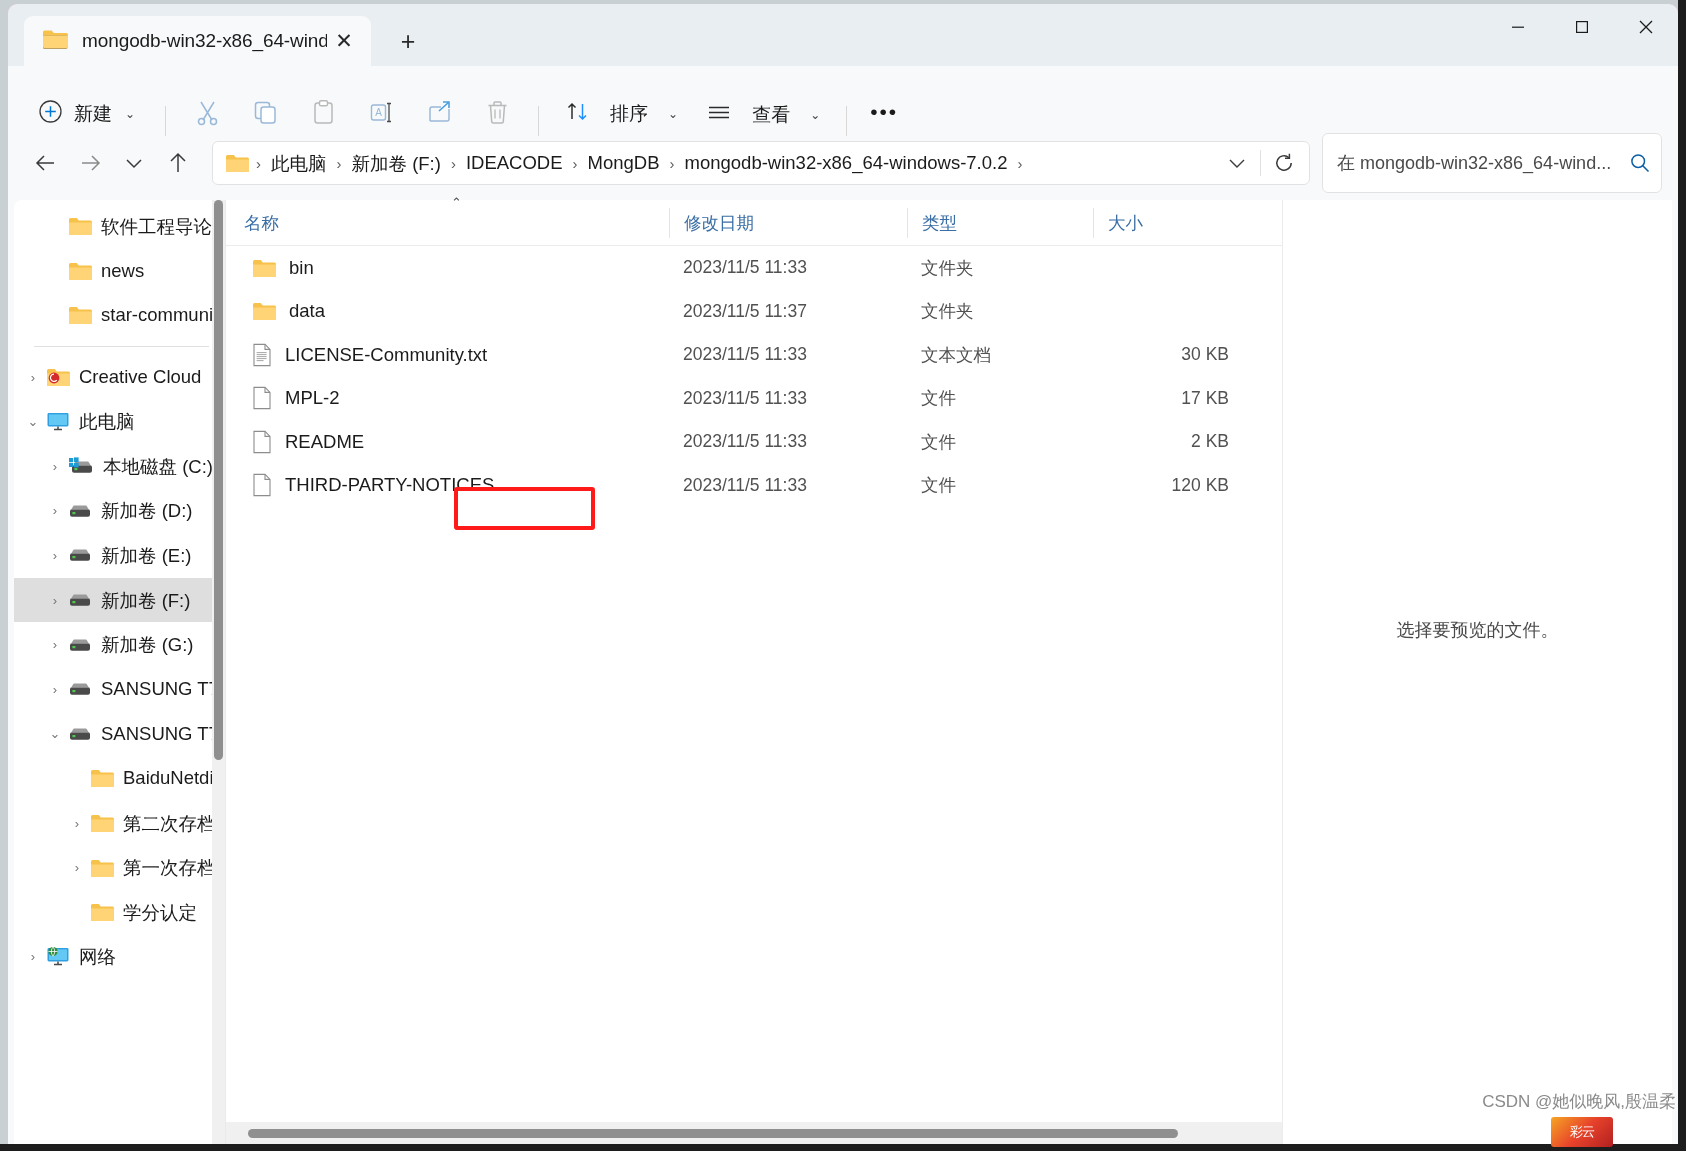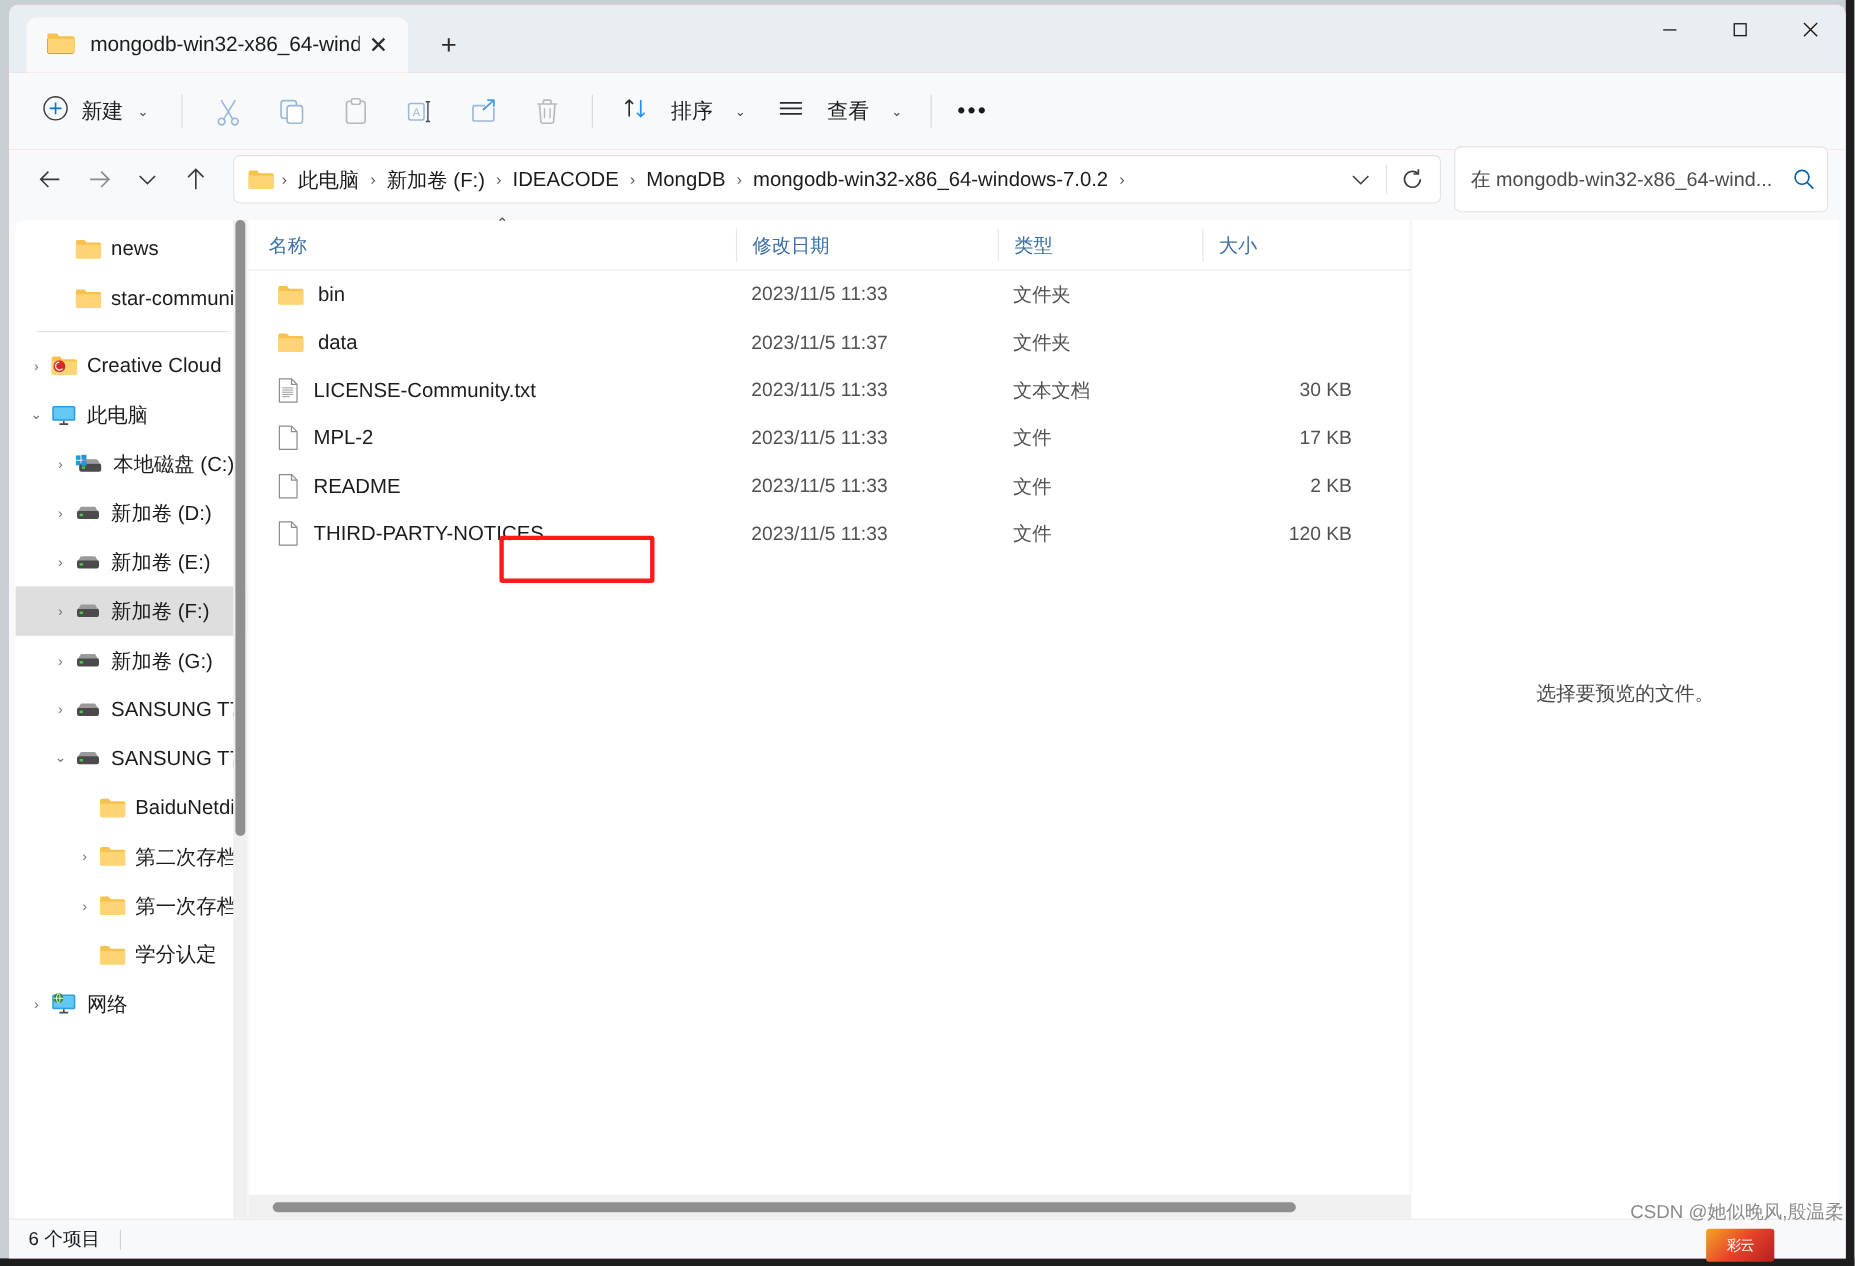--- a/index.html
+++ b/index.html
@@ -71,21 +71,21 @@
     width: 64px; height: 46px;
     display: flex; align-items: center; justify-content: center;
     cursor: pointer;
   }
   .wc svg { display: block; }
 
   
   .cmdbar {
     height: 70px;
     background: #f7f9fa;
-    display: flex; align-items: center;
+    display: flex; align-items: flex-end;
     padding: 0 18px;
     flex: 0 0 auto;
   }
   .cmd-new {
     display: flex; align-items: center; gap: 11px;
     padding: 8px 12px; border-radius: 6px; cursor: pointer;
     margin-right: 6px;
   }
   .cmd-new .lbl { font-size: 19px; color: #1b1b1b; }
   .cmd-new .chev { font-size: 12px; color: #444; margin-left: 2px; }
@@ -556,20 +556,30 @@
       <div class="sidebar">
         <div class="tree" id="tree-root">
             <div class="titem" style="padding-left: 28px;">
               <span class="twist"></span>
               <span class="tico">
                 <svg width="24" height="20" viewBox="0 0 24 20">
                   <path d="M1 3.6A1.5 1.5 0 0 1 2.5 2.1h6.3l2 2.4h11.7A1.5 1.5 0 0 1 24 6v11.4a1.5 1.5 0 0 1-1.5 1.5h-20A1.5 1.5 0 0 1 1 17.4z" fill="#f7c24b"></path>
                   <path d="M1 6.6h23v10.8a1.5 1.5 0 0 1-1.5 1.5h-20A1.5 1.5 0 0 1 1 17.4z" fill="#ffd476"></path>
                 </svg>
               </span>
+              <span class="tlabel">软件工程导论</span>
+            </div>
+            <div class="titem" style="padding-left: 28px;">
+              <span class="twist"></span>
+              <span class="tico">
+                <svg width="24" height="20" viewBox="0 0 24 20">
+                  <path d="M1 3.6A1.5 1.5 0 0 1 2.5 2.1h6.3l2 2.4h11.7A1.5 1.5 0 0 1 24 6v11.4a1.5 1.5 0 0 1-1.5 1.5h-20A1.5 1.5 0 0 1 1 17.4z" fill="#f7c24b"></path>
+                  <path d="M1 6.6h23v10.8a1.5 1.5 0 0 1-1.5 1.5h-20A1.5 1.5 0 0 1 1 17.4z" fill="#ffd476"></path>
+                </svg>
+              </span>
               <span class="tlabel">news</span>
             </div>
             <div class="titem" style="padding-left: 28px;">
               <span class="twist"></span>
               <span class="tico">
                 <svg width="24" height="20" viewBox="0 0 24 20">
                   <path d="M1 3.6A1.5 1.5 0 0 1 2.5 2.1h6.3l2 2.4h11.7A1.5 1.5 0 0 1 24 6v11.4a1.5 1.5 0 0 1-1.5 1.5h-20A1.5 1.5 0 0 1 1 17.4z" fill="#f7c24b"></path>
                   <path d="M1 6.6h23v10.8a1.5 1.5 0 0 1-1.5 1.5h-20A1.5 1.5 0 0 1 1 17.4z" fill="#ffd476"></path>
                 </svg>
               </span>
@@ -849,23 +859,19 @@
         </div>
 
         <div class="highlight-box" style="border-color: rgb(255, 26, 26);"></div>
       </div>
 
       <div class="preview">
         <span class="preview-text">选择要预览的文件。</span>
       </div>
     </div>
 
-    <div class="statusbar">
-      <span class="status-text">6 个项目</span>
-      <span class="status-div"></span>
-    </div>
   </div>
 
   <div class="watermark">
     <span>CSDN @她似晚风,殷温柔</span>
     <span class="wm-badge">彩云</span>
   </div>
 </div>
 
 </body></html>

